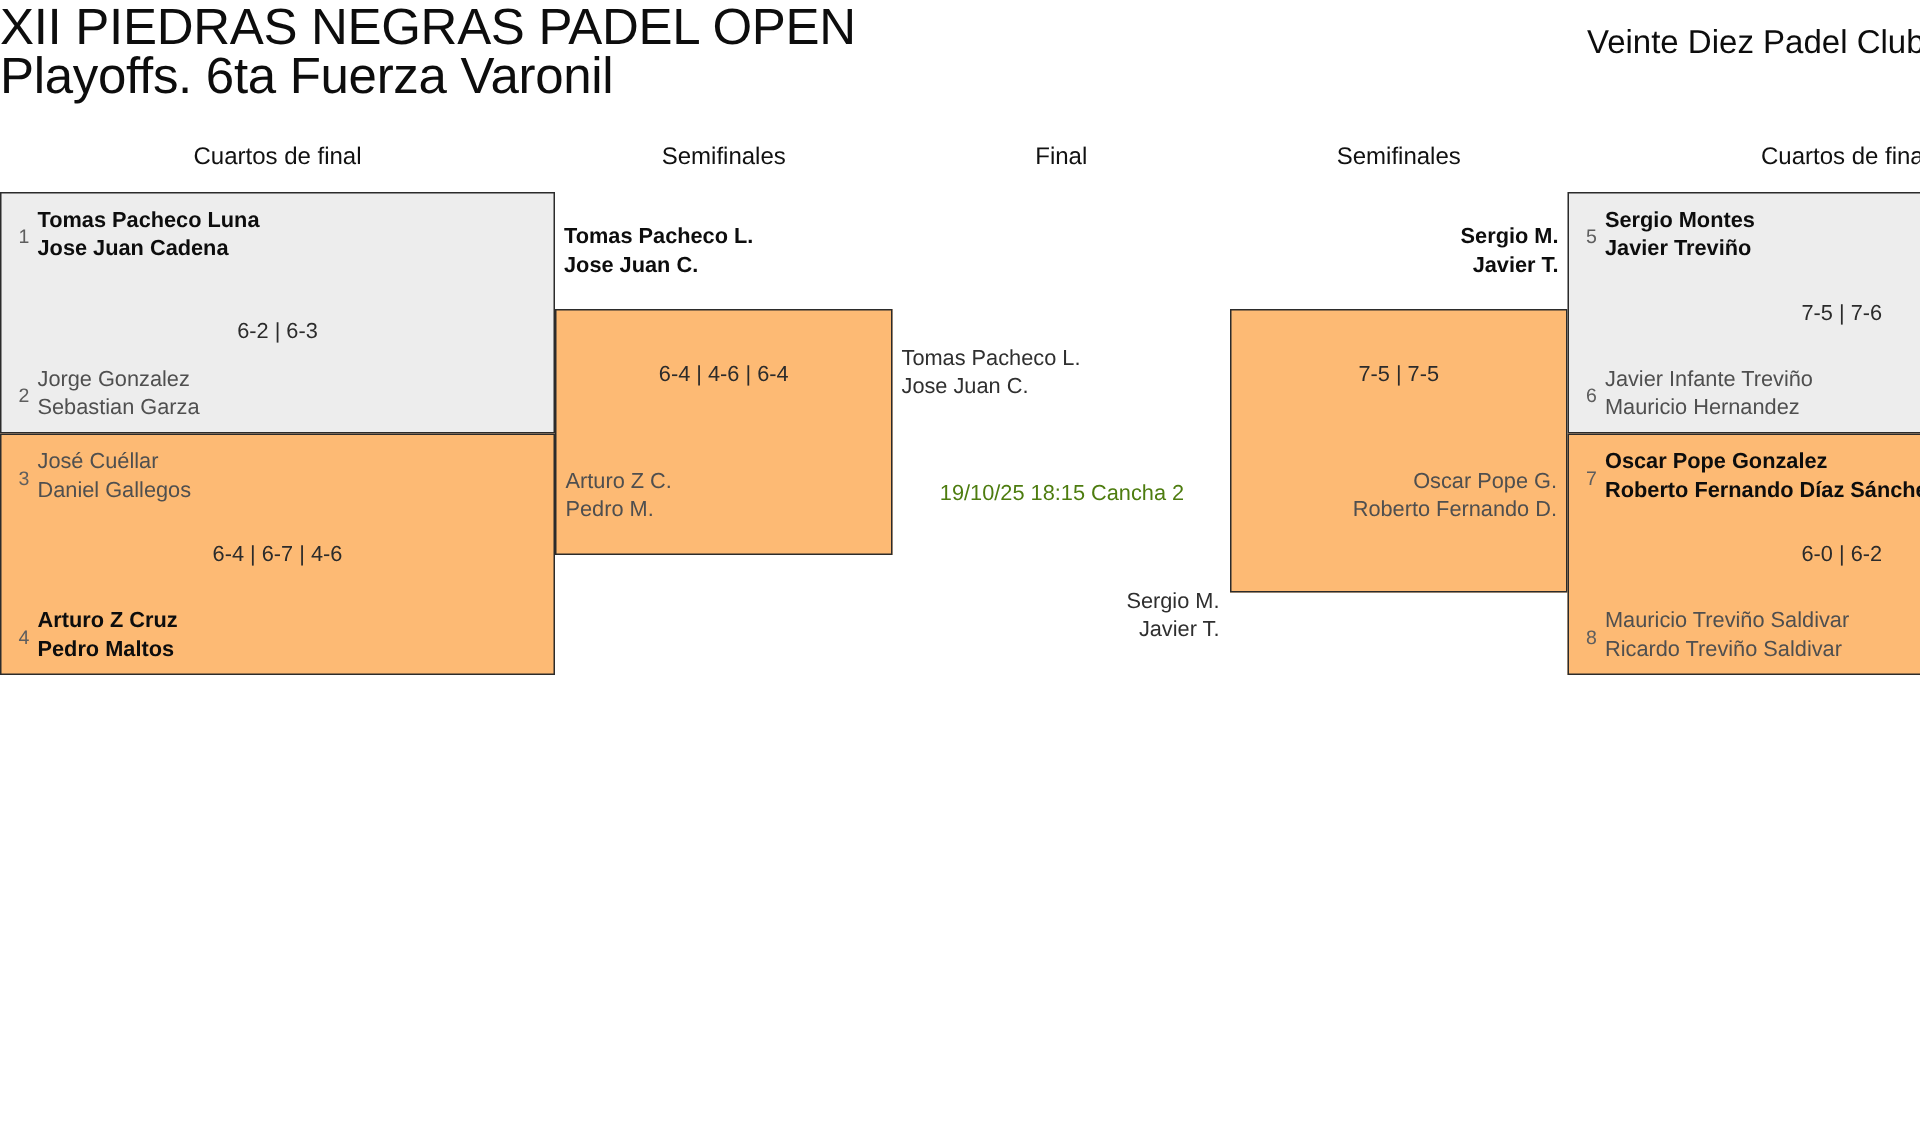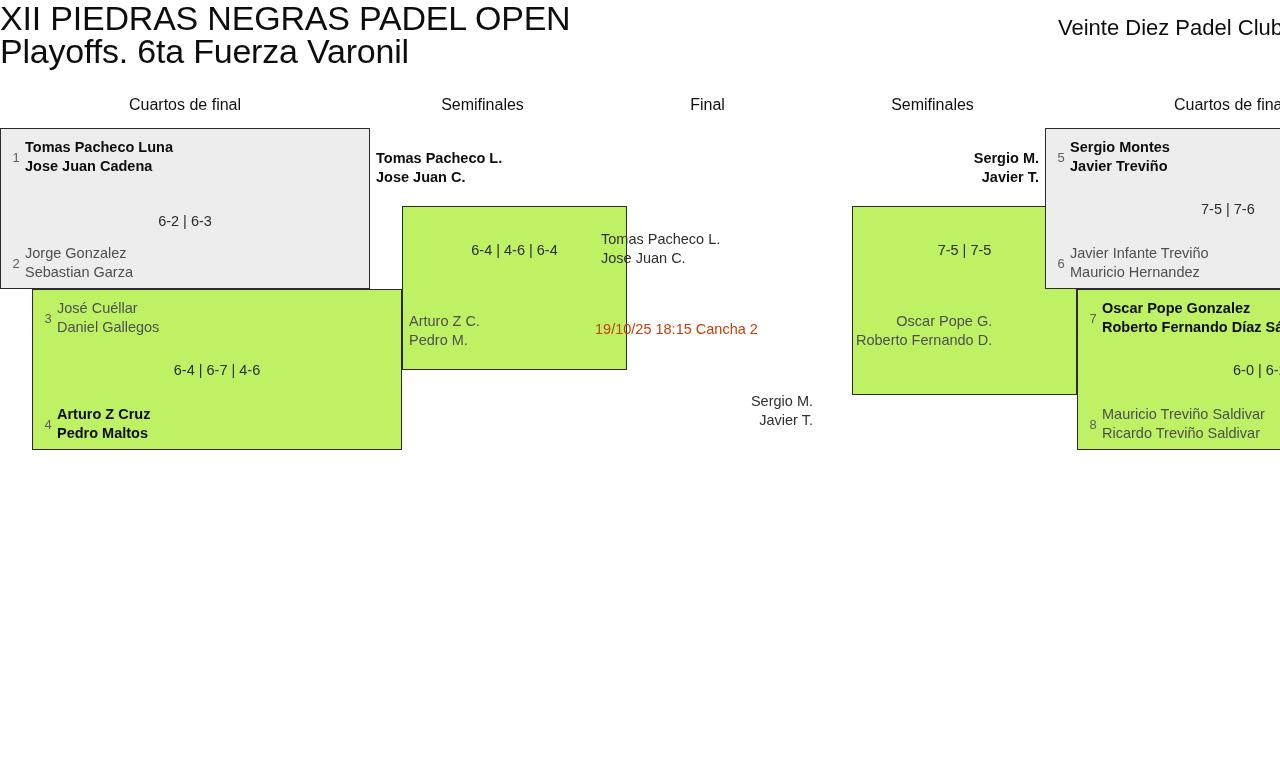--- a/index.html
+++ b/index.html
@@ -80,21 +80,21 @@
     width: 1280px;
     height: 763px;
   }
 
   .match-box {
     position: absolute;
     box-sizing: border-box;
     border: 1px solid #2b2b2b;
   }
   .match-box.shaded { background: #ededed; }
-  .match-box.plain  { background: #bef264; margin-left: 32px; }
+  .match-box.plain  { background: #fdba74; }
 
   
   .team {
     position: absolute;
     display: flex;
     align-items: center;
     box-sizing: border-box;
   }
   .team.left-side  { left: 0;  padding-left: 6px;  }
   .team.right-side { right: 0; padding-right: 6px; flex-direction: row-reverse; }
@@ -133,21 +133,22 @@
     color: #2b2b2b;
     white-space: nowrap;
   }
   .score.center { text-align: center; }
   .score.leftal { text-align: left; }
 
   .final-info {
     position: absolute;
     font-size: 14.5px;
     line-height: 20px;
-    color: #c2410c;
+    color: #4d7c0f;
+    text-align: center;
     white-space: nowrap;
   }
 </style>
 </head>
 <body>
 
 <div class="header">
   <div class="title-block">
     <div class="title-line">XII PIEDRAS NEGRAS PADEL OPEN</div>
     <div class="title-line">Playoffs. 6ta Fuerza Varonil</div>
@@ -236,21 +237,21 @@
 
   <div class="team right-side" style="left:820px; top:148px; width:225px; height:40px;">
     <span class="names winner">
       <span>Sergio M.</span><br>
       <span>Javier T.</span>
     </span>
   </div>
 
   <div class="match-box plain" style="left:820px; top:206px; width:225px; height:189px;">
     <div class="score center" style="left:0px; top:33px; width:223px;">7-5 | 7-5</div>
-    <div class="team right-side" style="right:0; top:104px; width:220px; height:40px;justify-content:flex-end;">
+    <div class="team right-side" style="right:0; top:104px; width:220px; height:40px;">
       <span class="names loser">
         <span>Oscar Pope G.</span><br>
         <span>Roberto Fernando D.</span>
       </span>
     </div>
   </div>
 
   <div class="match-box shaded" style="left:1045px; top:128px; width:370px; height:161px;">
     <div class="team left-side" style="left:0; top:8px; width:360px; height:40px;">
       <span class="seed">5</span>

